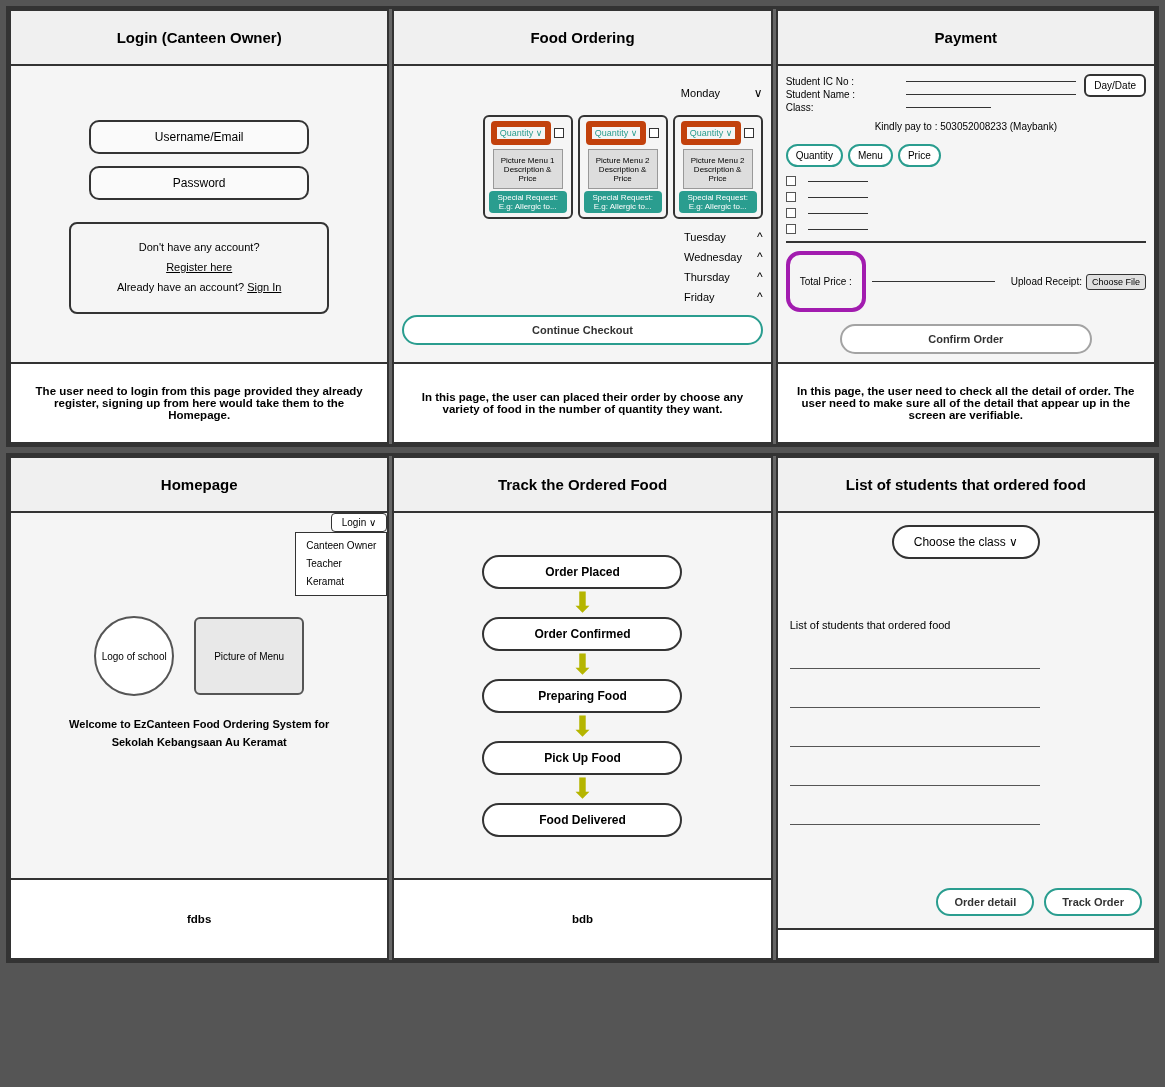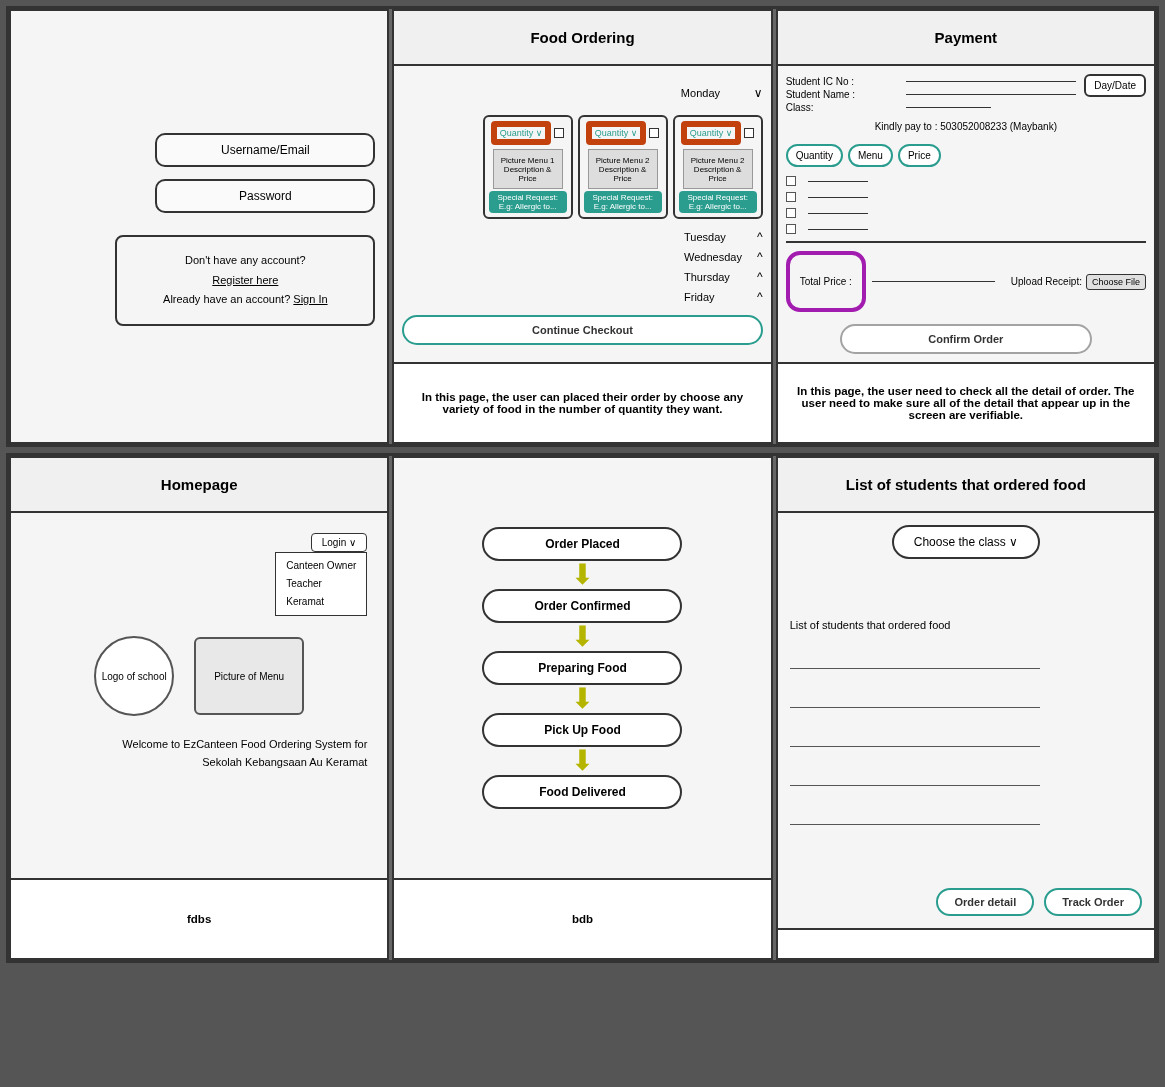--- a/index.html
+++ b/index.html
@@ -33,21 +33,21 @@
       min-height: 55px;
       display: flex;
       align-items: center;
       justify-content: center;
     }
     .cell-body {
       flex: 1;
       padding: 12px;
       display: flex;
       flex-direction: column;
-      align-items: flex-end;
+      align-items: center;
       justify-content: center;
     }
     .cell-footer {
       background: #fff;
       border-top: 2px solid #333;
       padding: 10px 14px;
       font-size: 11.5px;
       font-weight: bold;
       text-align: center;
       min-height: 80px;
@@ -308,22 +308,22 @@
       height: 78px;
       border: 2px solid #555;
       border-radius: 6px;
       display: flex;
       align-items: center;
       justify-content: center;
       font-size: 10px;
       background: #e8e8e8;
     }
     .homepage-welcome {
-      text-align: right;
-      font-weight: normal;
+      text-align: center;
+      font-weight: bold;
       font-size: 11px;
       margin-top: 10px;
       line-height: 1.6;
     }
 
     
     .track-body {
       padding: 12px;
       width: 100%;
       display: flex;
@@ -394,36 +394,38 @@
       flex: 1;
       text-align: center;
     }
   </style>
 </head>
 <body>
 
 <div class="grid-section">
 
   <div class="cell">
+    <div class="cell-header">Login (Canteen Owner)</div>
     <div class="cell-body">
       <div class="login-box">
         <span>Username/Email</span>
       </div>
       <div class="login-box">
         <span>Password</span>
       </div>
       <div class="login-register-box">
         <div>Don't have any account?</div>
         <div><span class="link-text">Register here</span></div>
         <div>
           <span>Already have an account?</span>
           <span class="link-text">Sign In</span>
         </div>
       </div>
     </div>
+    <div class="cell-footer">The user need to login from this page provided they already register, signing up from here would take them to the Homepage.</div>
   </div>
 
   <div class="cell">
     <div class="cell-header">Food  Ordering</div>
     <div class="cell-body" style="padding:8px; align-items:flex-end;">
 
       <div style="font-size:11px; margin-bottom:4px;">
         <div class="day-row">
           <span class="day-label">Monday</span>
           <div class="day-line"></div>
@@ -551,21 +553,21 @@
     </div>
     <div class="cell-footer">In this page, the user need to check all the detail of order. The user need to make sure all of the detail that appear up in the screen are verifiable.</div>
   </div>
 
 </div>
 
 <div class="grid-section">
 
   <div class="cell">
     <div class="cell-header">Homepage</div>
-    <div class="cell-body" style="padding:20px; align-items:flex-start; justify-content:flex-start;">
+    <div class="cell-body" style="padding:0; align-items:flex-start; justify-content:flex-start;">
 
       <div class="login-dropdown-area" style="width:100%;">
         <div class="login-dropdown-btn">
           <span>Login ∨</span>
         </div>
         <div class="dropdown-menu">
           <div>Canteen Owner</div>
           <div>Teacher</div>
           <div>Keramat</div>
         </div>
@@ -582,20 +584,21 @@
 
       <div class="homepage-welcome" style="width:100%;">
         <div>Welcome to EzCanteen Food Ordering System for</div>
         <div>Sekolah Kebangsaan Au Keramat</div>
       </div>
     </div>
     <div class="cell-footer">fdbs</div>
   </div>
 
   <div class="cell">
+    <div class="cell-header">Track the Ordered  Food</div>
     <div class="cell-body">
       <div class="track-body">
         <div class="track-step">Order Placed</div>
         <div class="track-arrow">⬇</div>
         <div class="track-step">Order Confirmed</div>
         <div class="track-arrow">⬇</div>
         <div class="track-step">Preparing Food</div>
         <div class="track-arrow">⬇</div>
         <div class="track-step">Pick Up Food</div>
         <div class="track-arrow">⬇</div>

